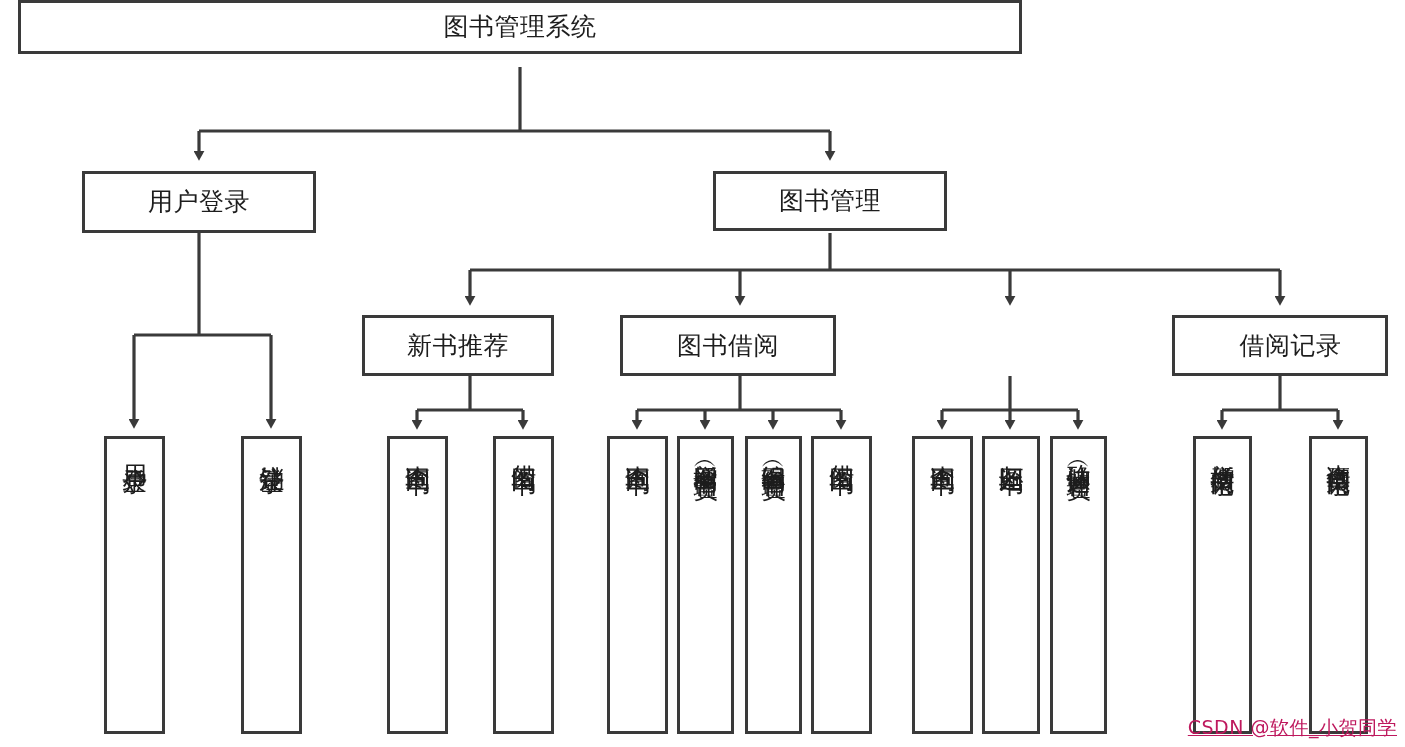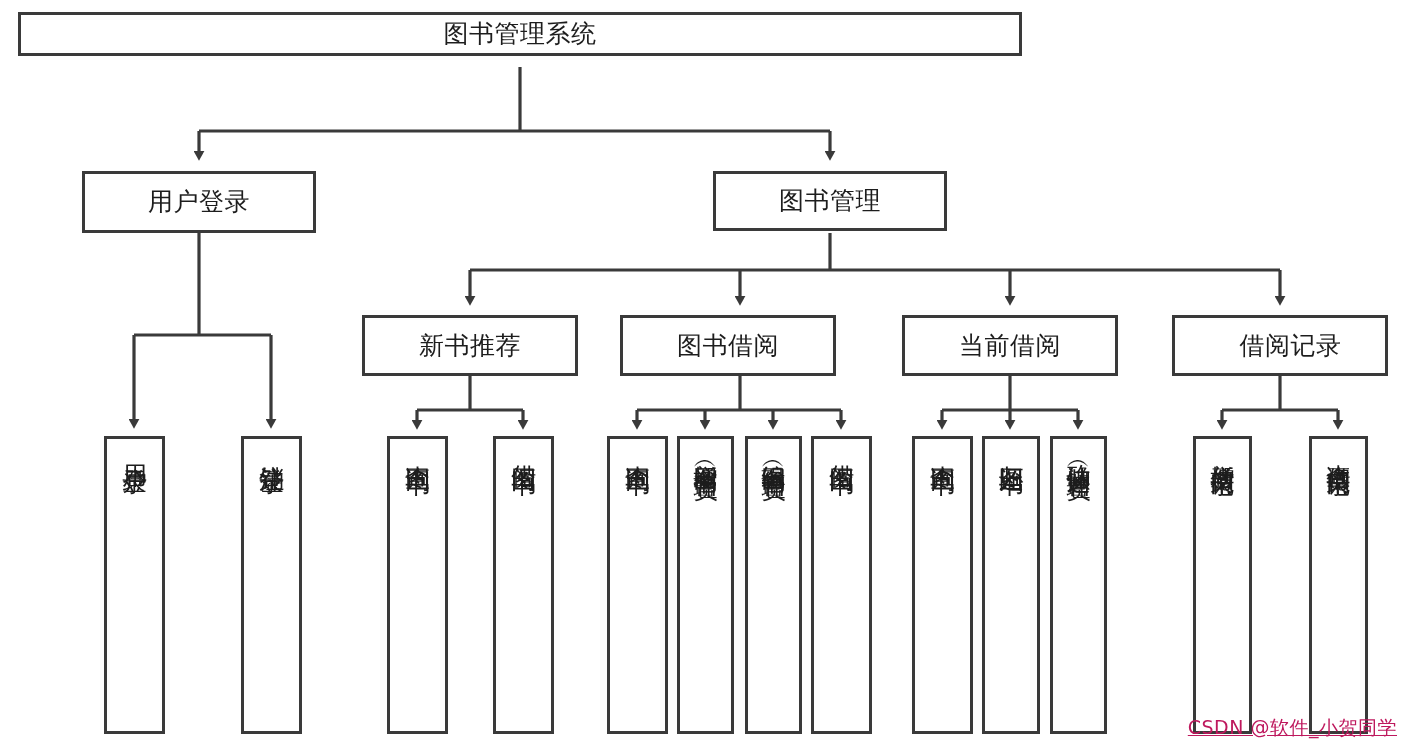--- a/index.html
+++ b/index.html
@@ -123,40 +123,37 @@
       <path d="M1010,410 L1010,421" marker-end="url(#arrow)"></path>
       <path d="M1078,410 L1078,421" marker-end="url(#arrow)"></path>
 
       <path d="M1280,376 L1280,410"></path>
       <path d="M1222,410 L1338,410"></path>
       <path d="M1222,410 L1222,421" marker-end="url(#arrow)"></path>
       <path d="M1338,410 L1338,421" marker-end="url(#arrow)"></path>
     </g>
   </svg>
 
-  <div class="node h l1" style="left:18px; top:12px; width:1004px; height:44px;">
+  <div class="node h l1" style="left:18px; top:0; width:1004px; height:54px;">
     <span class="lbl">图书管理系统</span>
   </div>
 
   <div class="node h l2" style="left:82px; top:171px; width:234px; height:62px;">
     <span class="lbl">用户登录</span>
   </div>
   <div class="node h l2" style="left:713px; top:171px; width:234px; height:60px;">
     <span class="lbl">图书管理</span>
   </div>
 
-  <div class="node h l3" style="left:362px; top:315px; width:216px; height:61px;">
+  <div class="node h l3" style="left:362px; top:315px; width:192px; height:61px;">
     <span class="lbl">新书推荐</span>
   </div>
   <div class="node h l3" style="left:620px; top:315px; width:216px; height:61px;">
     <span class="lbl">图书借阅</span>
   </div>
-  <div class="node h l3" style="left:902px; top:315px; width:216px; height:61px;">
-    <span class="lbl">当前借阅</span>
-  </div>
   <div class="node h l3" style="left:1172px; top:315px; width:216px; height:61px;padding-left:21px;">
     <span class="lbl">借阅记录</span>
   </div>
 
   <div class="node v" style="left:104px; top:436px; width:61px; height:298px;">
     <span class="lbl">用户登录</span>
   </div>
   <div class="node v" style="left:241px; top:436px; width:61px; height:298px;">
     <span class="lbl">注销登录</span>
   </div>

